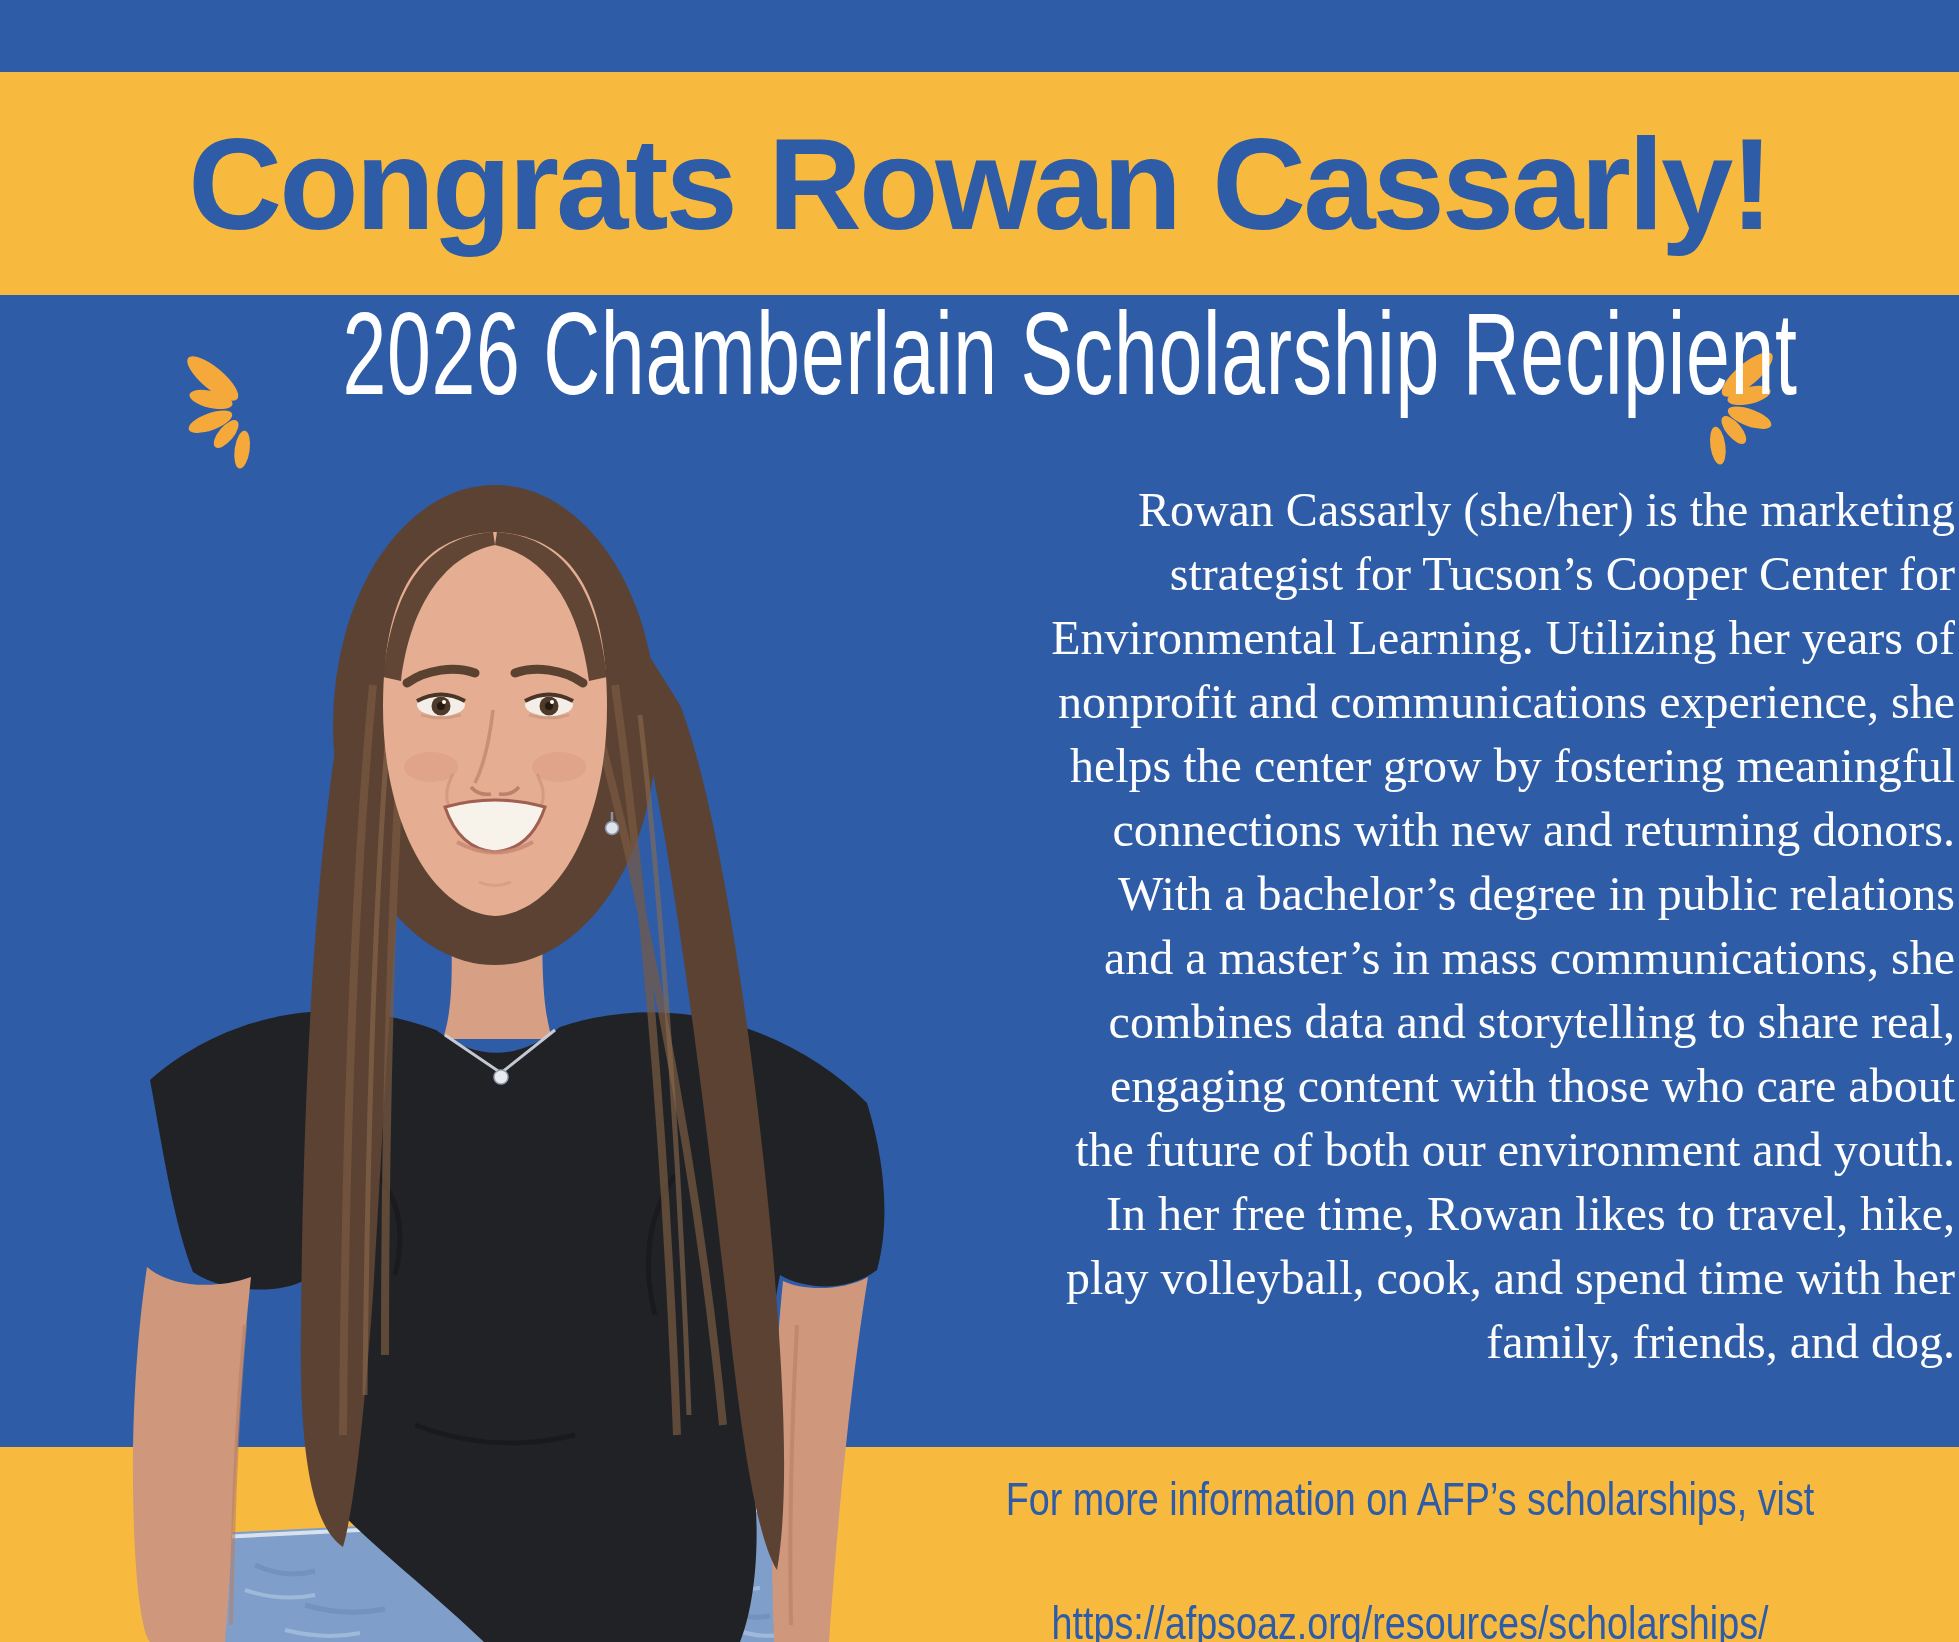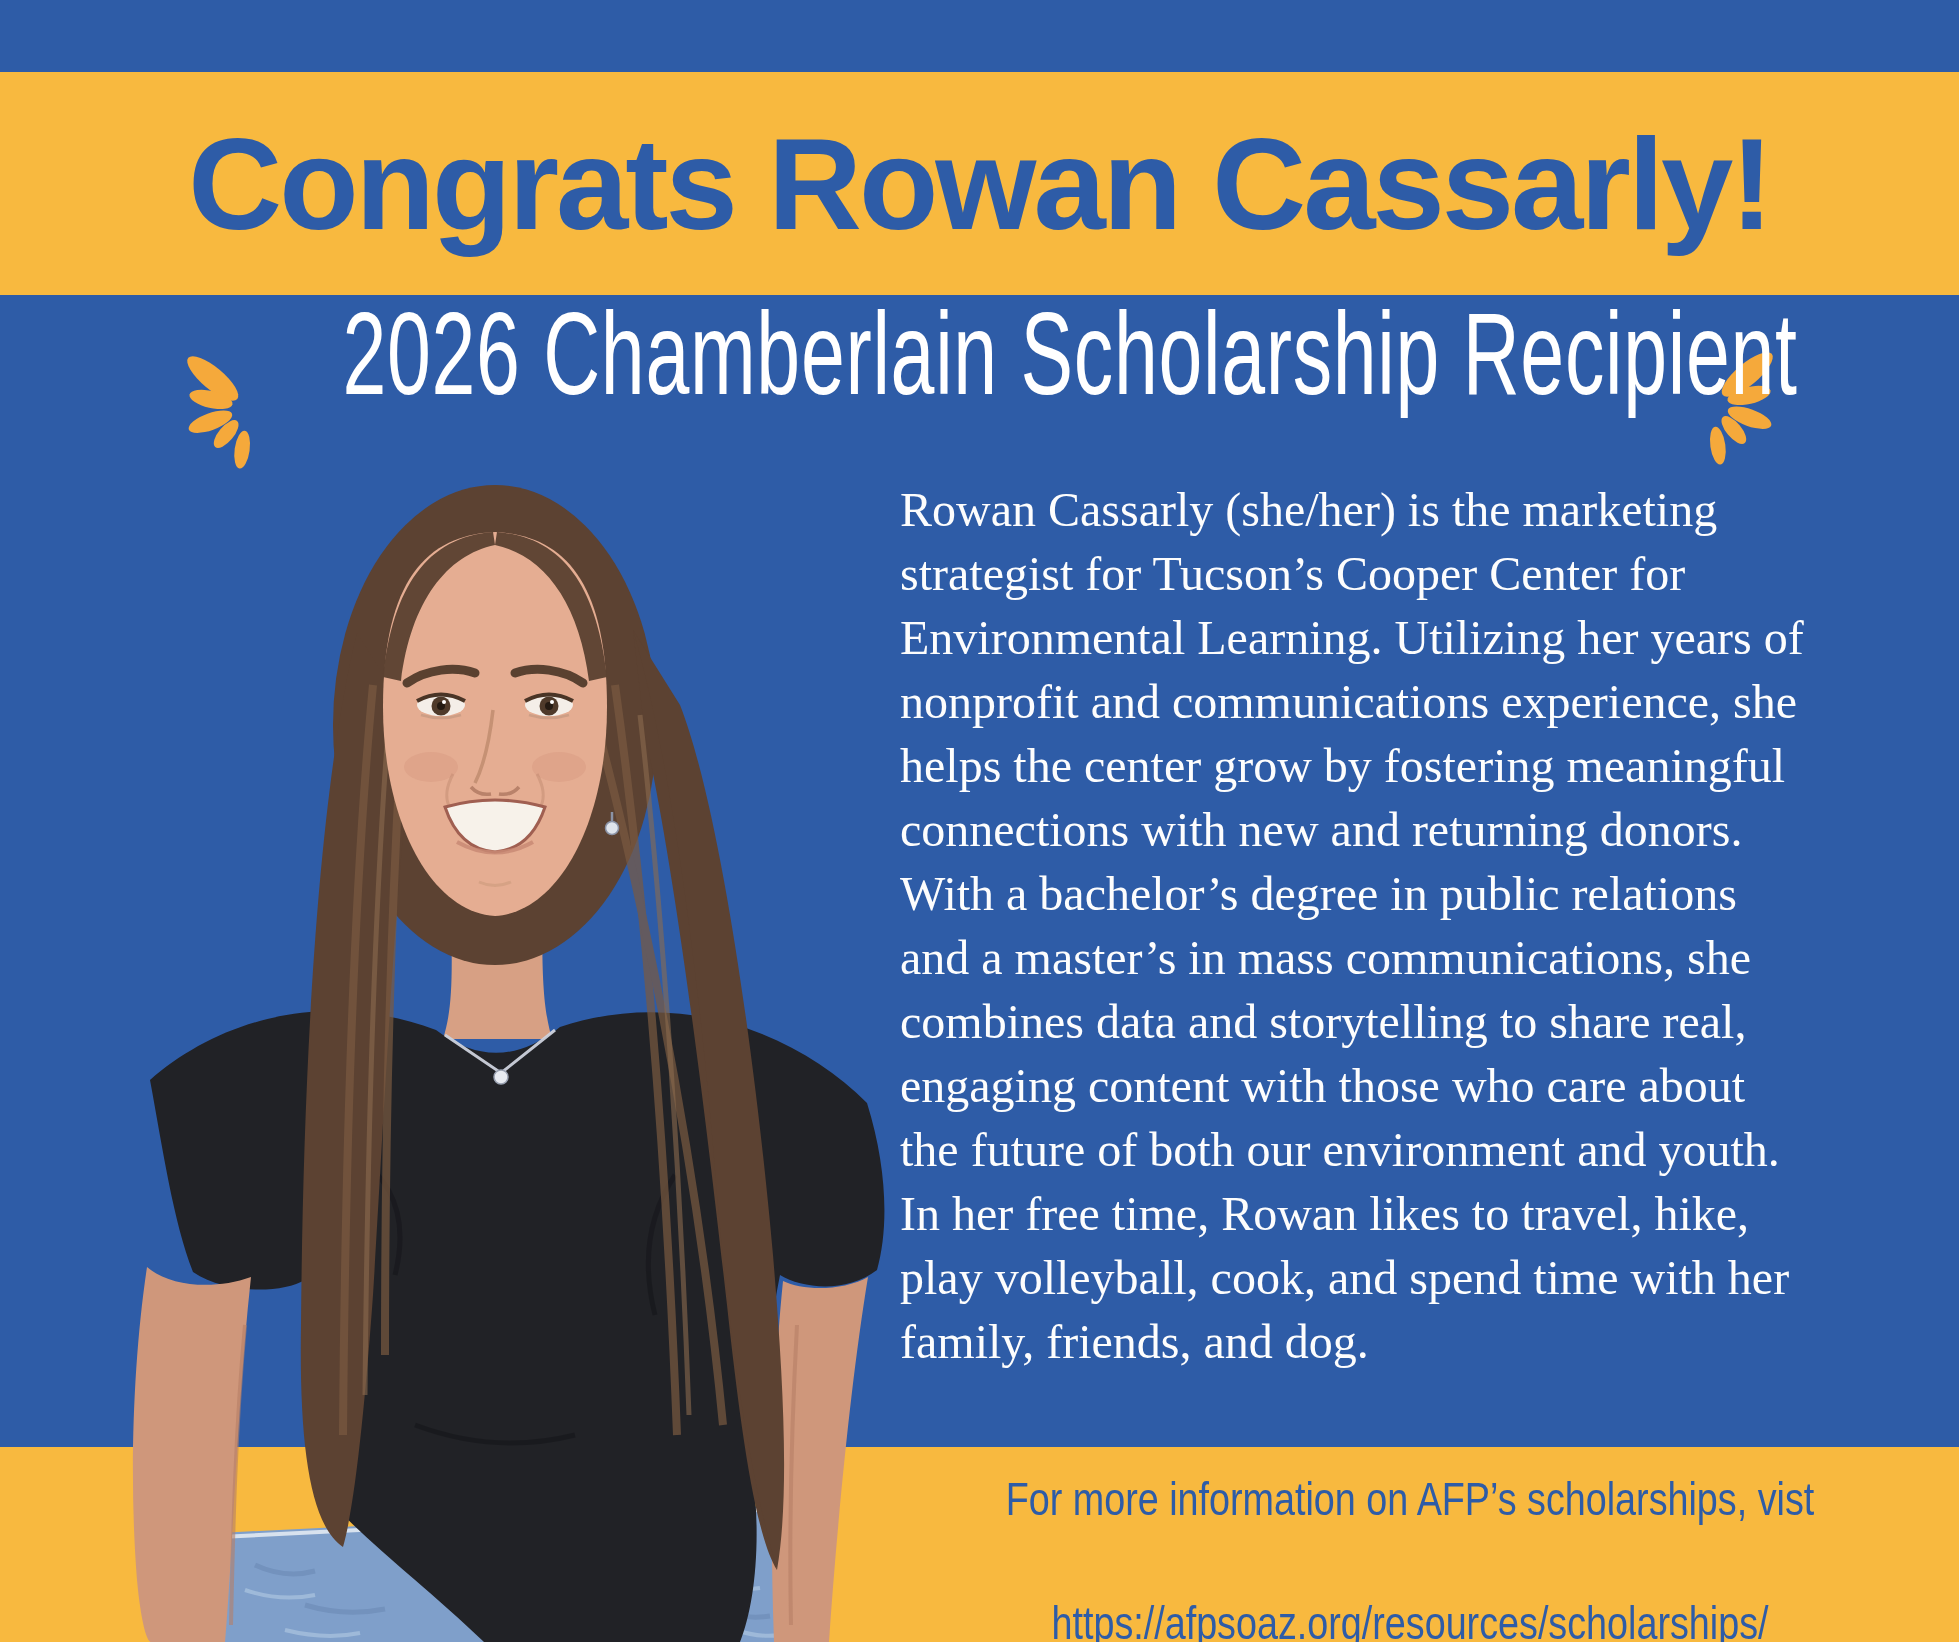--- a/index.html
+++ b/index.html
@@ -43,21 +43,21 @@
   }
   .sparkle{position:absolute;width:140px;height:160px;}
   .sparkle-left{left:128px;top:336px;}
   .sparkle-right{left:1692px;top:332px;}
   
   .bio-text{
     position:absolute;left:900px;top:478px;width:1055px;
     font-family:"Liberation Serif",serif;
     font-size:48px;line-height:64px;
     color:#fdfdfd;
-    text-align:left;
+    text-align:right;
     white-space:pre;
   }
   
   .footer-band{
     position:absolute;left:0;top:1447px;width:100%;height:195px;
     background:#f8b93f;
   }
   .footer-text{
     position:absolute;left:880px;top:1468px;width:1060px;
     text-align:center;

